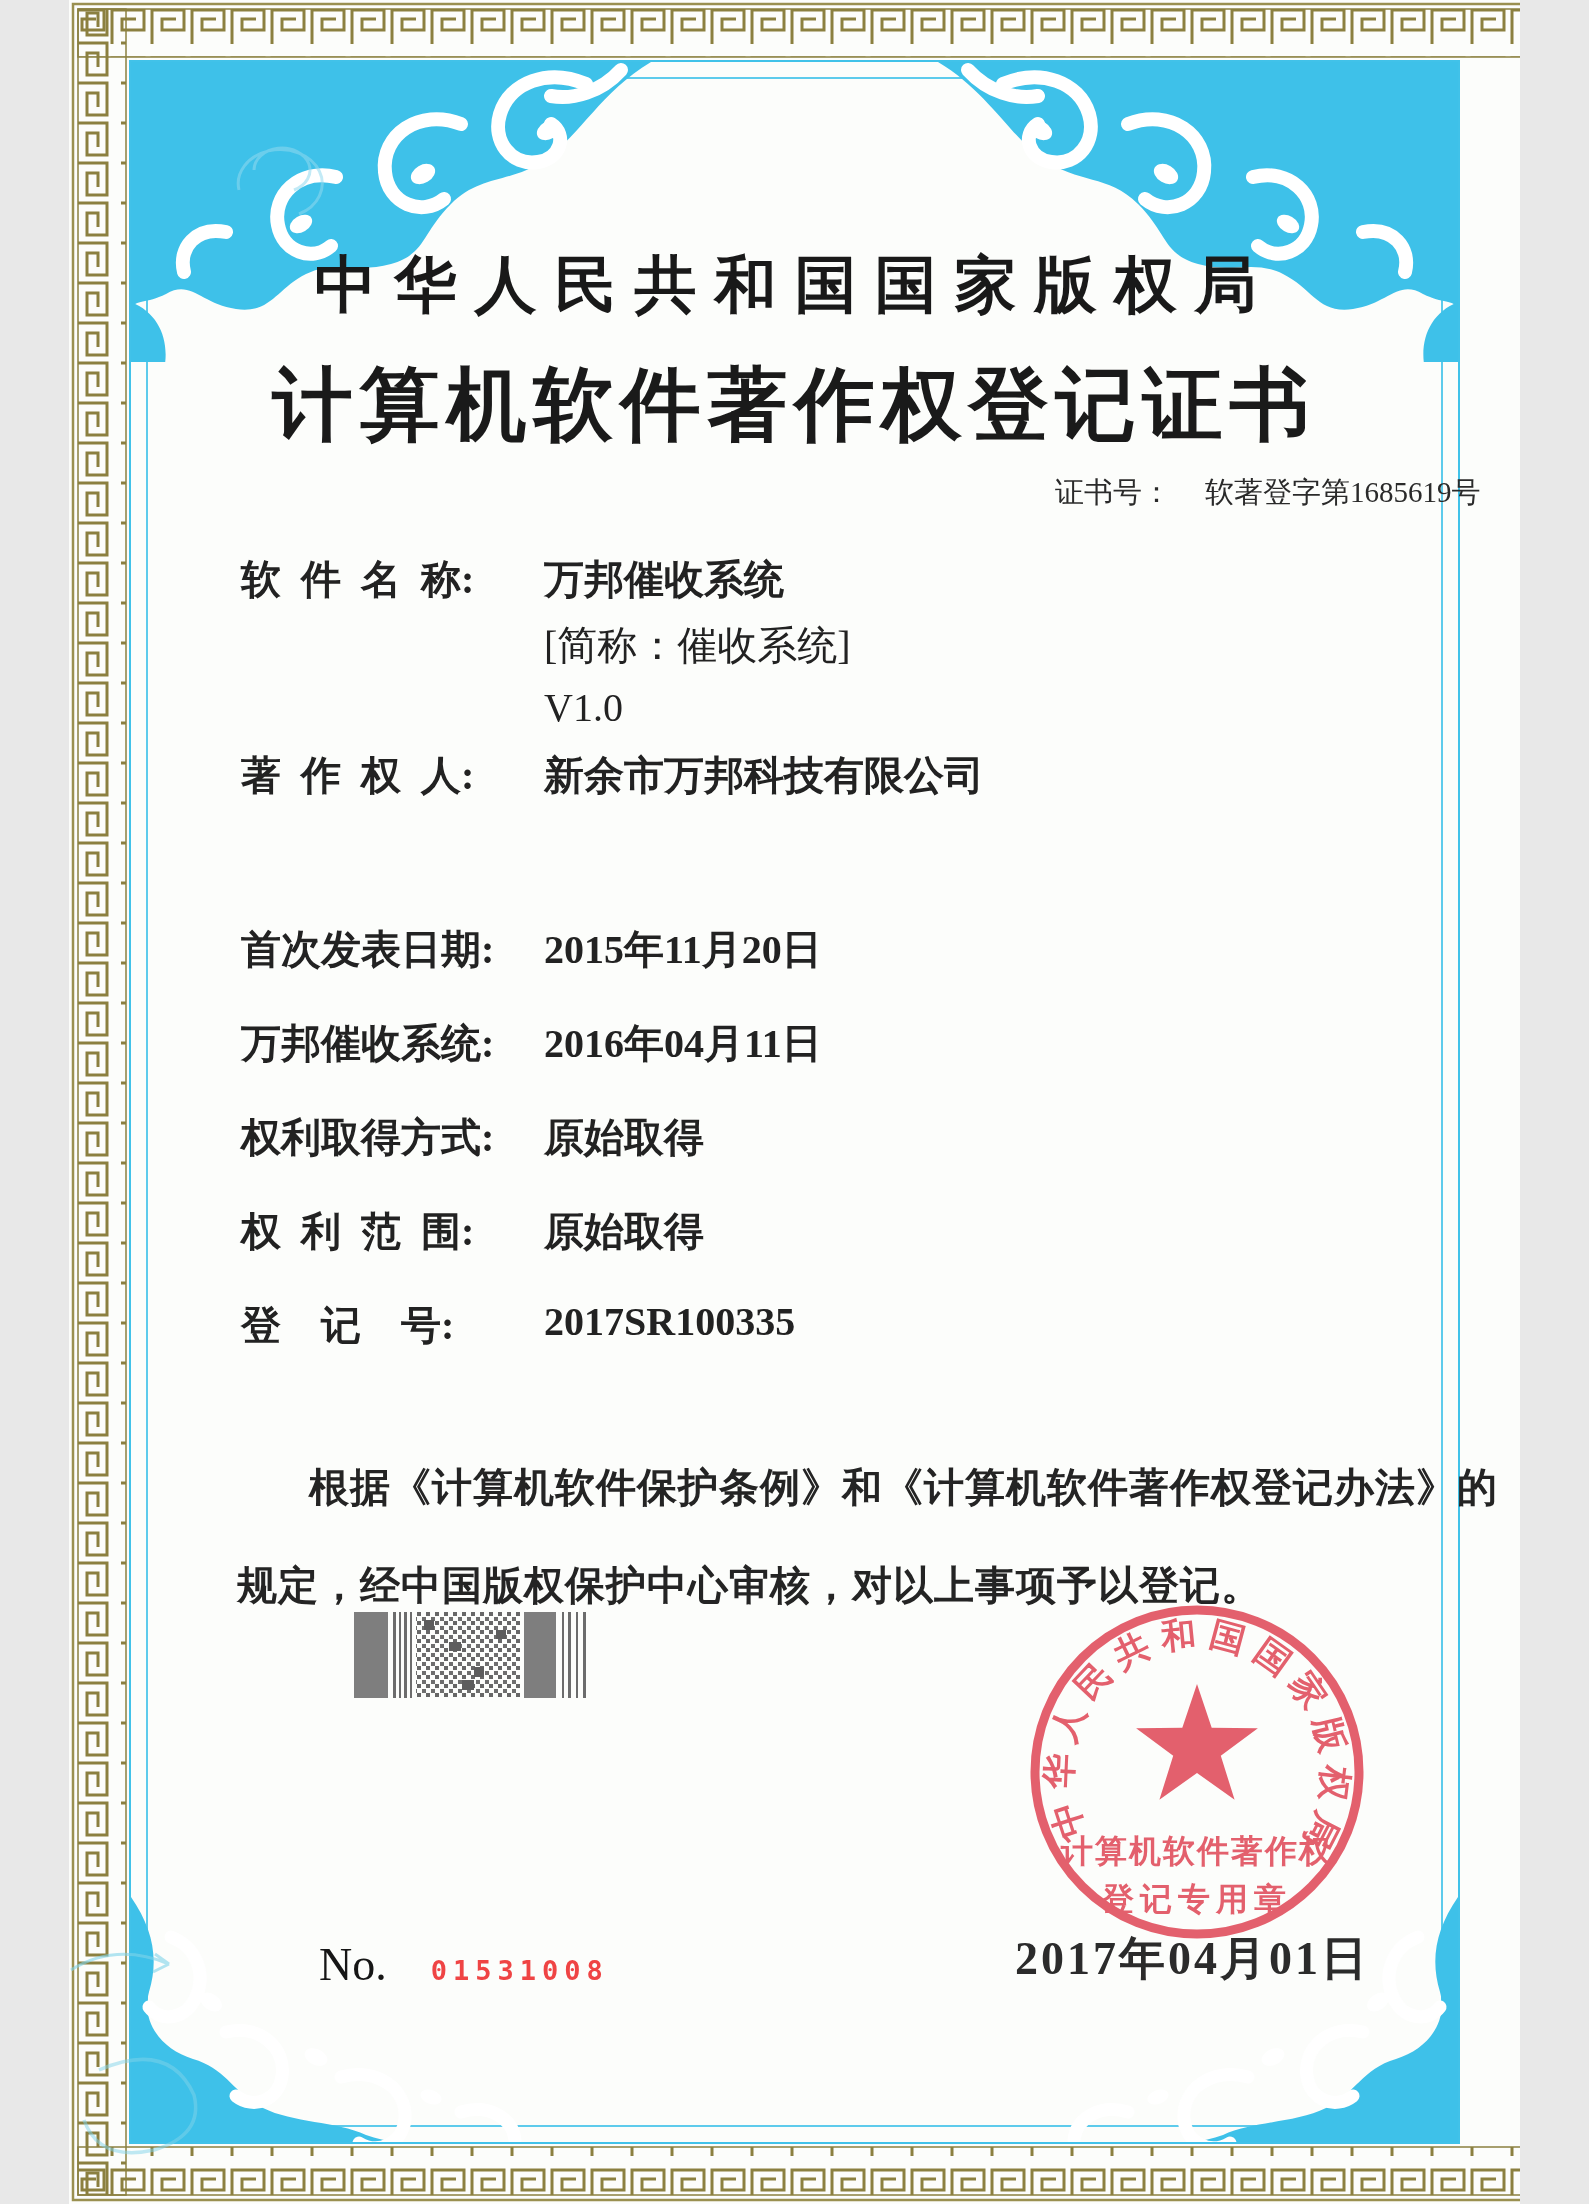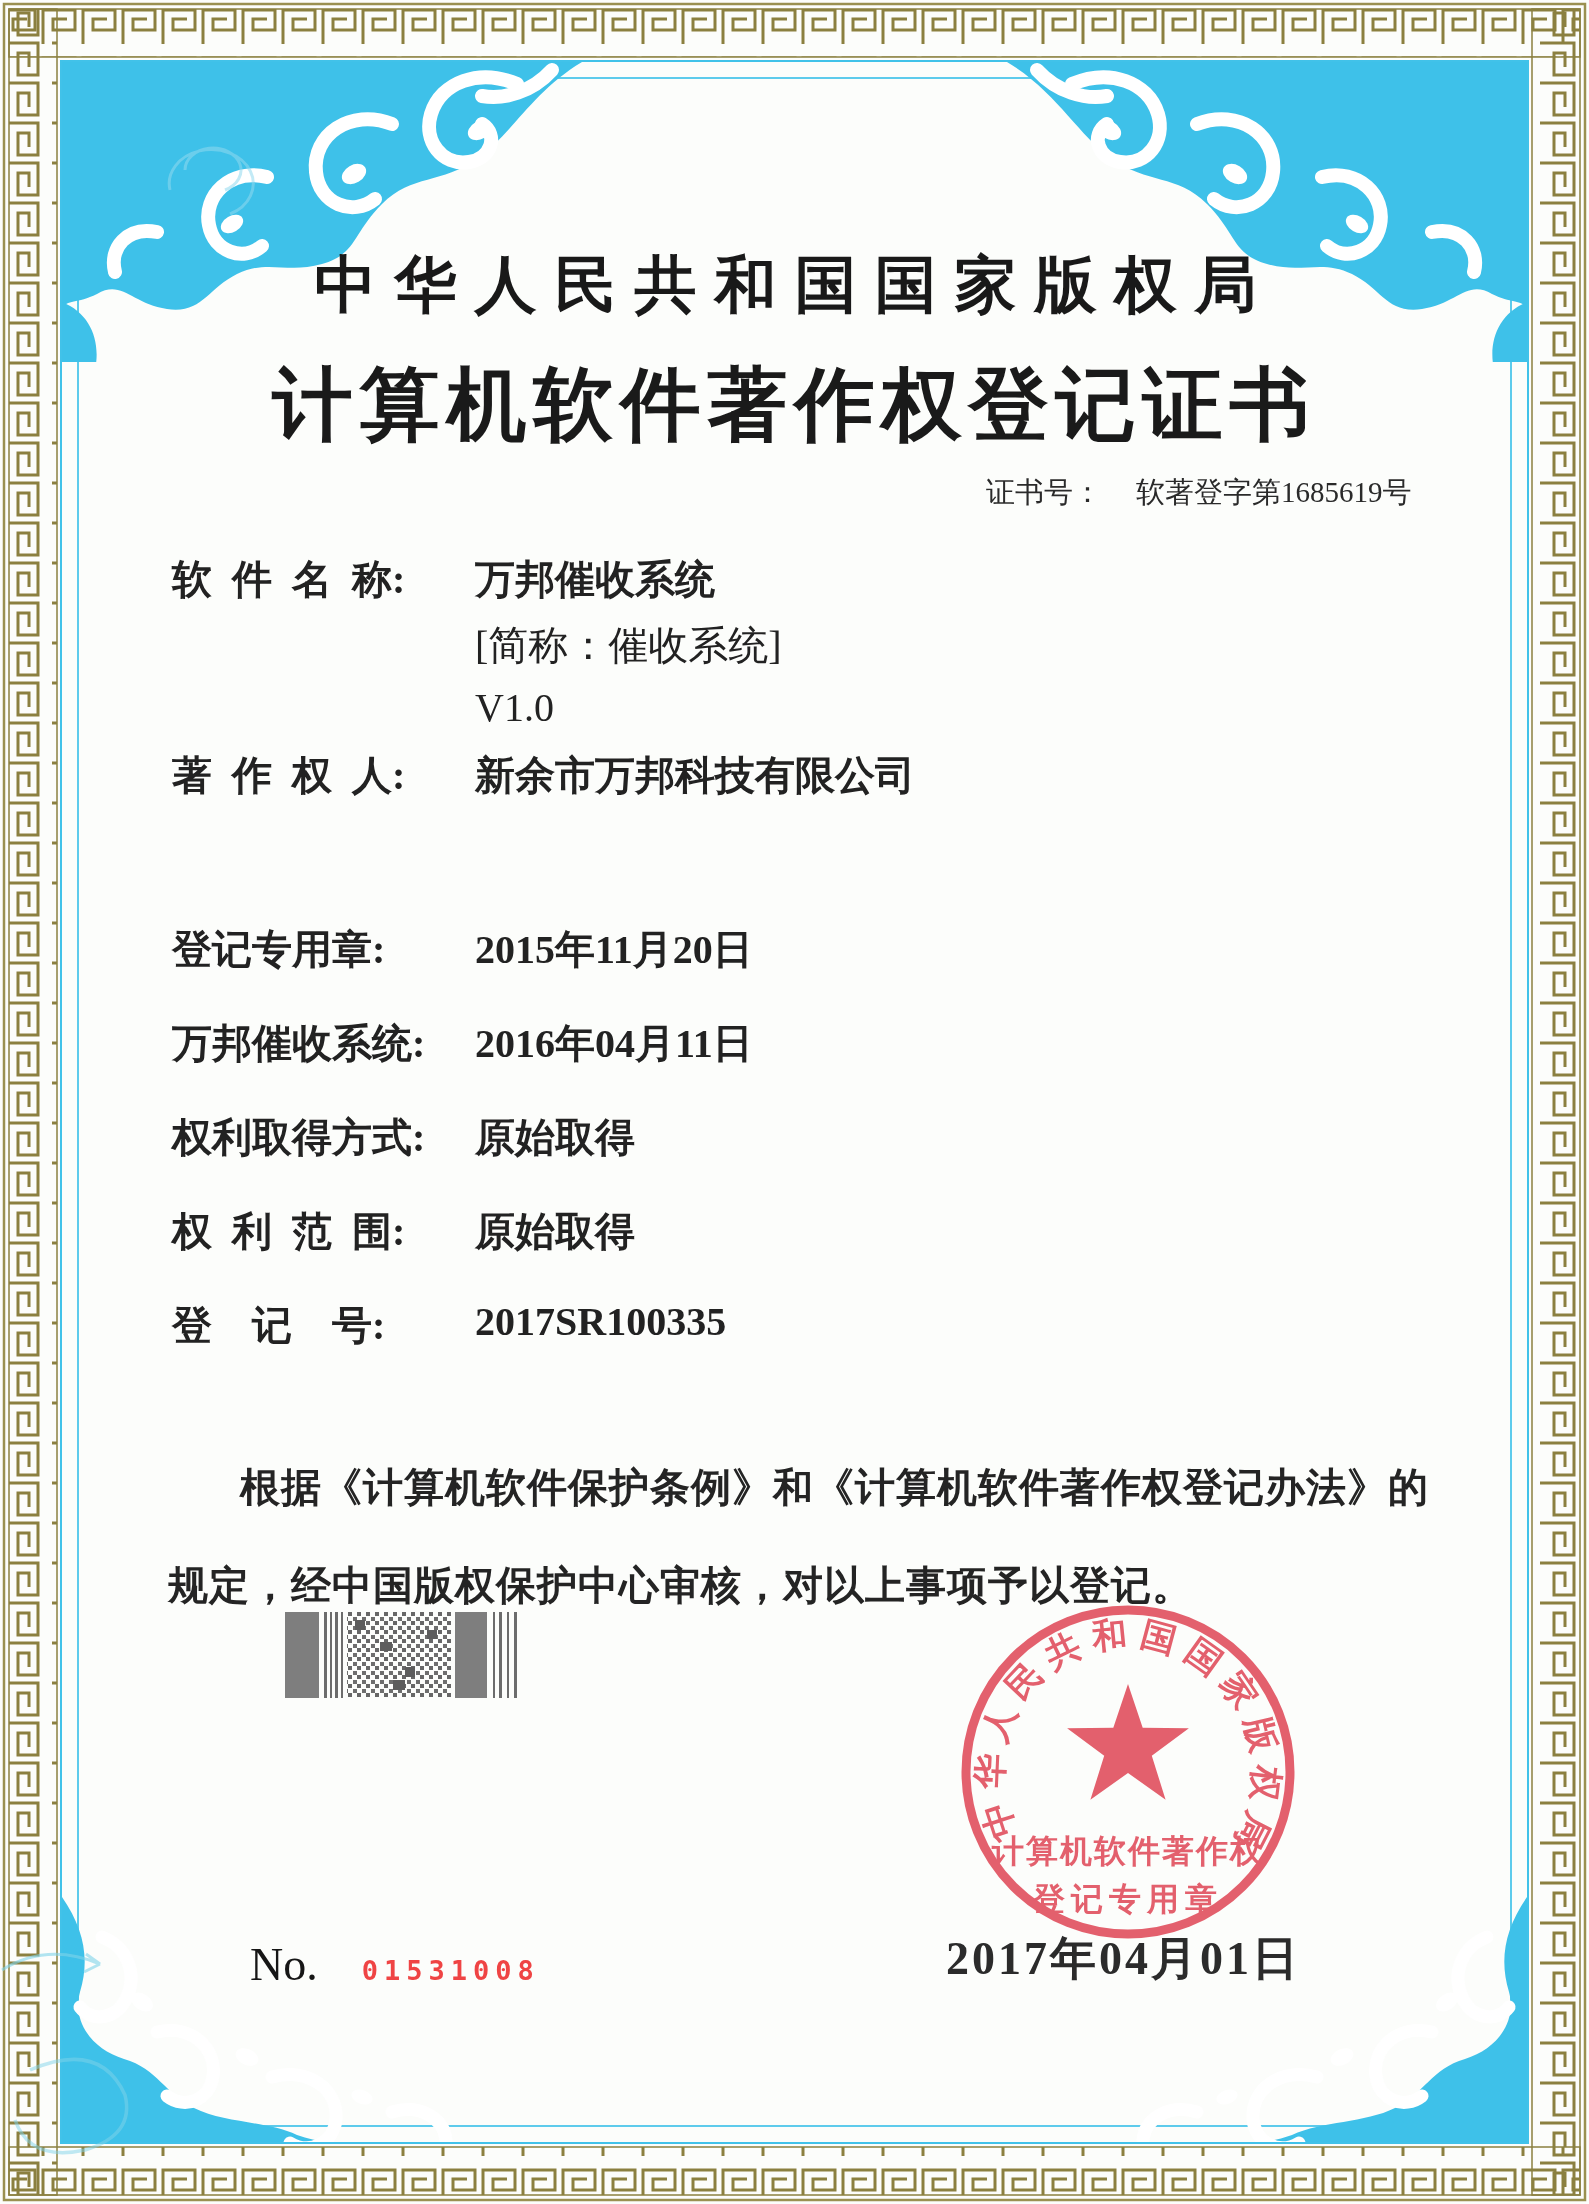--- a/index.html
+++ b/index.html
@@ -1,17 +1,17 @@
 <!DOCTYPE html>
 <html><head>
 <meta charset="utf-8">
 <style>
   html,body{margin:0;padding:0;background:#e8e8e8;}
   .page{
-    position:relative;width:1589px;height:2204px;margin:0 auto;
+    position:relative;width:1451px;height:2204px;margin:0 auto;
     background:#fcfdfb;overflow:hidden;
     font-family:"Liberation Serif",serif;color:#1c1c1c;
   }
   .abs{position:absolute;}
   
   .border-svg{position:absolute;left:0;top:0;}
   .blue-frame{position:absolute;border-style:solid;border-color:#41c2e9;pointer-events:none;}
   .blue-frame.outer{left:60px;top:60px;right:60px;bottom:60px;border-width:2px;}
   .blue-frame.inner{left:77px;top:77px;right:77px;bottom:77px;border-width:2px;opacity:.85;}
   .flourish{position:absolute;pointer-events:none;}
@@ -157,21 +157,21 @@
   </div>
   <div class="fextra" style="top:618px">[简称：催收系统]</div>
   <div class="fextra" style="top:684px">V1.0</div>
 
   <div class="frow" style="top:748px">
     <span class="flabel">著  作  权  人:</span>
     <span class="fvalue">新余市万邦科技有限公司</span>
   </div>
 
   <div class="frow" style="top:922px">
-    <span class="flabel">登记专用章:</span>
+    <span class="flabel">首次发表日期:</span>
     <span class="fvalue">2015年11月20日</span>
   </div>
 
   <div class="frow" style="top:1016px">
     <span class="flabel">万邦催收系统:</span>
     <span class="fvalue">2016年04月11日</span>
   </div>
 
   <div class="frow" style="top:1110px">
     <span class="flabel">权利取得方式:</span>

